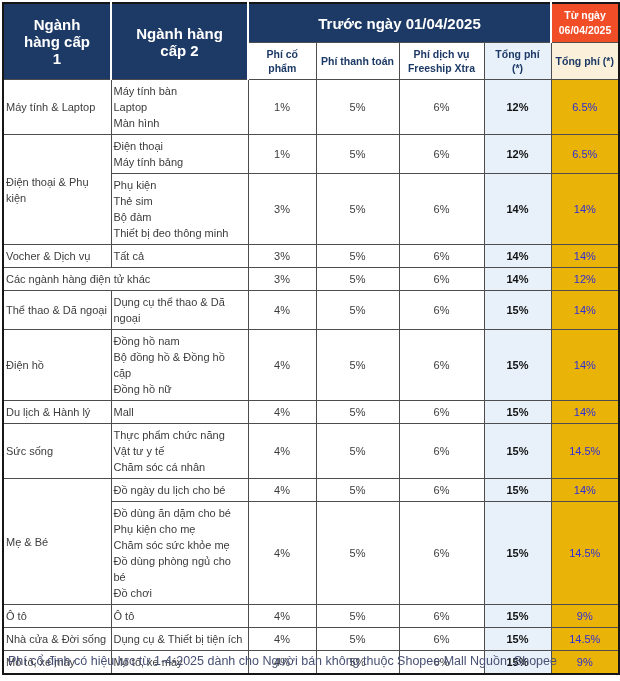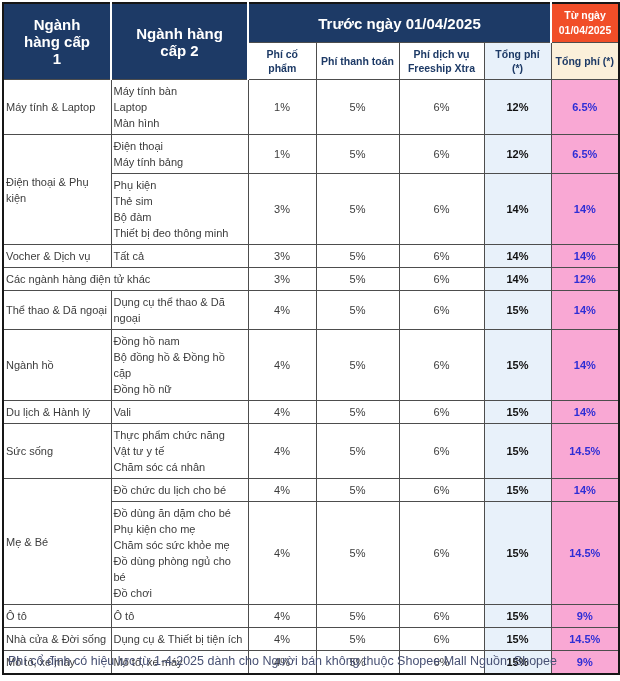--- a/index.html
+++ b/index.html
@@ -26,21 +26,21 @@
   tr.h-sub  { height: 37px; }
   th.sub { background: #ffffff; color: #1d3a66; font-size: 10.5px; text-align: center; padding: 3px 4px; line-height: 14px; }
   th.sub.tbh { background: #e8f1fa; }
   th.sub.tah { background: #fbf0da; }
 
   
   td.cap1, td.cap2 { text-align: left; padding: 3px 2px; line-height: 16px; }
   td.cap2 .line { line-height: 16px; }
   td.v  { text-align: center; padding: 3px 2px; line-height: 16px; }
   td.tb { text-align: center; background: #e8f1fa; color: #111111; font-weight: bold; padding: 3px 2px; }
-  td.ta { text-align: center; background: #f9a8d4; color: #2e2ed6; font-weight: bold; padding: 3px 2px; margin-left: 40px; }
+  td.ta { text-align: center; background: #eab308; color: #2e2ed6; font-weight: normal; padding: 3px 2px; margin-left: 40px; }
   tr.single td { height: 22px; }
 
   .caption {
     position: absolute; left: 8px; top: 652px; width: 604px;
     font-size: 12.5px; color: #475073; line-height: 18px;
   }
 </style>
 </head>
 <body>
 
@@ -53,21 +53,21 @@
       <col style="width:83px">
         <col style="width:85px">
         <col style="width:67px">
         <col style="width:68px">
     </colgroup>
     <thead>
       <tr class="h-top">
         <th rowspan="2" class="navy c1">Ngành hàng cấp 1</th>
         <th rowspan="2" class="navy c2">Ngành hàng cấp 2</th>
         <th colspan="4" class="navy before">Trước ngày 01/04/2025</th>
-        <th class="red">Từ ngày 01/04/2025</th>
+        <th class="red">Từ ngày 06/04/2025</th>
       </tr>
       <tr class="h-sub">
         <th class="sub">Phí cố phẩm</th>
         <th class="sub">Phí thanh toán</th>
         <th class="sub">Phí dịch vụ Freeship Xtra</th>
         <th class="sub tbh">Tổng phí (*)</th>
         <th class="sub tah">Tổng phí (*)</th>
       </tr>
     </thead>
     <tbody>
@@ -133,36 +133,36 @@
         <td class="cap2">
           <div class="line">Dụng cụ thể thao &amp; Dã ngoại</div>
         </td>
         <td class="v">4%</td>
         <td class="v">5%</td>
         <td class="v">6%</td>
         <td class="tb">15%</td>
         <td class="ta">14%</td>
       </tr>
       <tr>
-        <td class="cap1">Ngành hồ</td>
+        <td class="cap1">Điện hồ</td>
         <td class="cap2">
           <div class="line">Đồng hồ nam</div>
           <div class="line">Bộ đồng hồ &amp; Đồng hồ cặp</div>
           <div class="line">Đồng hồ nữ</div>
         </td>
         <td class="v">4%</td>
         <td class="v">5%</td>
         <td class="v">6%</td>
         <td class="tb">15%</td>
         <td class="ta">14%</td>
       </tr>
       <tr class="single">
         <td class="cap1">Du lịch &amp; Hành lý</td>
         <td class="cap2">
-          <div class="line">Vali</div>
+          <div class="line">Mall</div>
         </td>
         <td class="v">4%</td>
         <td class="v">5%</td>
         <td class="v">6%</td>
         <td class="tb">15%</td>
         <td class="ta">14%</td>
       </tr>
       <tr>
         <td class="cap1">Sức sống</td>
         <td class="cap2">
@@ -172,21 +172,21 @@
         </td>
         <td class="v">4%</td>
         <td class="v">5%</td>
         <td class="v">6%</td>
         <td class="tb">15%</td>
         <td class="ta">14.5%</td>
       </tr>
       <tr class="single">
         <td rowspan="2" class="cap1">Mẹ &amp; Bé</td>
         <td class="cap2">
-          <div class="line">Đồ chức du lịch cho bé</div>
+          <div class="line">Đồ ngày du lịch cho bé</div>
         </td>
         <td class="v">4%</td>
         <td class="v">5%</td>
         <td class="v">6%</td>
         <td class="tb">15%</td>
         <td class="ta">14%</td>
       </tr>
       <tr>
         <td class="cap2">
           <div class="line">Đồ dùng ăn dặm cho bé</div>

